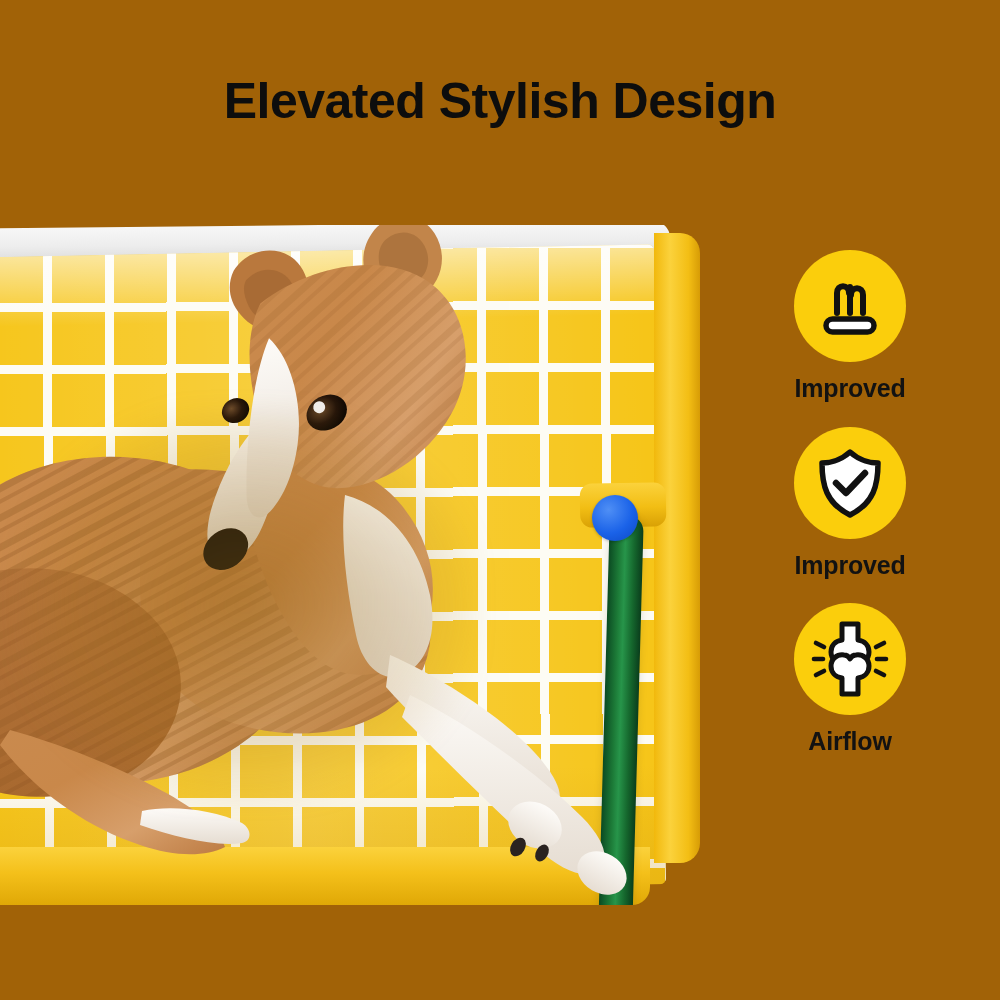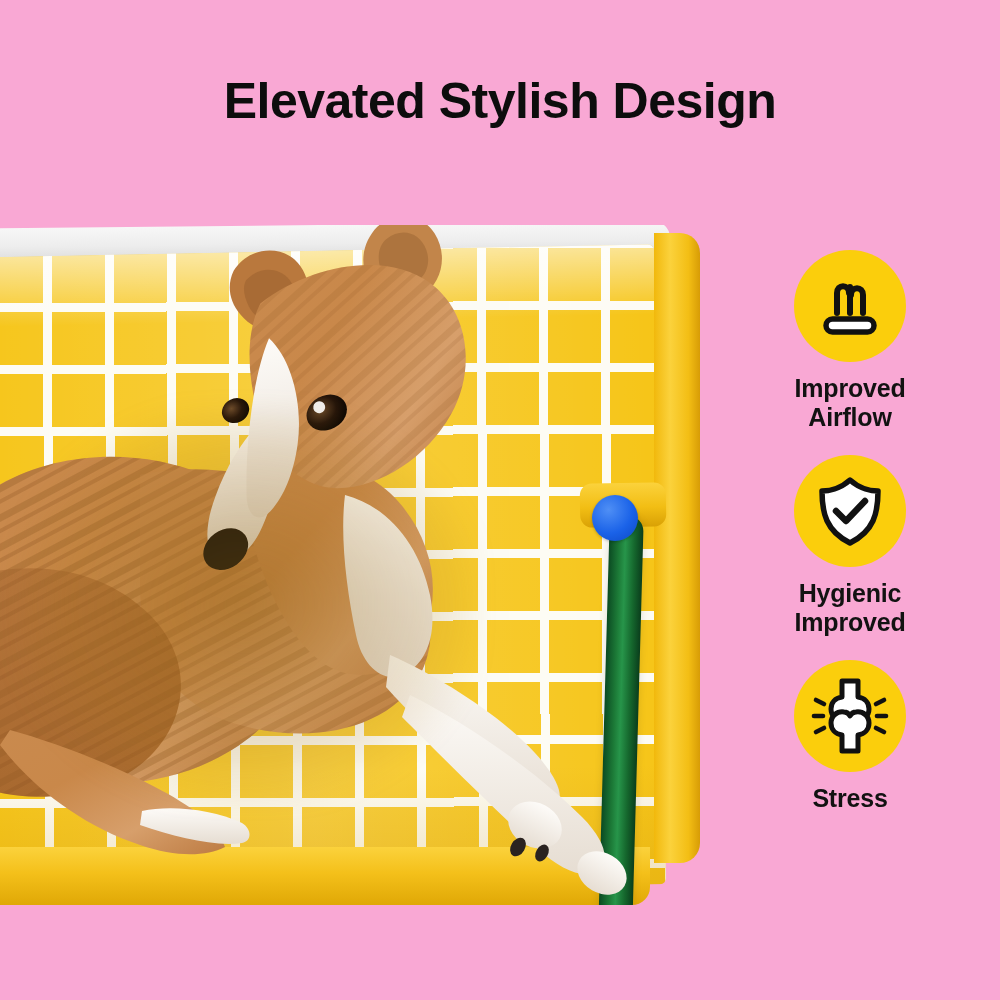--- a/index.html
+++ b/index.html
@@ -10,21 +10,21 @@
     width: 1000px;
     height: 1000px;
     overflow: hidden;
     font-family: "Liberation Sans", sans-serif;
     background: #efefef;
   }
   #page {
     position: relative;
     width: 1000px;
     height: 1000px;
-    background: #f9a8d4;
+    background: #a16207;
   }
 
   
   #title {
     position: absolute;
     left: 0;
     top: 76px;
     width: 1000px;
     text-align: center;
     font-size: 50px;
@@ -327,33 +327,31 @@
           <g fill="none" stroke="#111111" stroke-width="6" stroke-linecap="round">
             <path d="M26 46 L26 26 C26 17, 38 17, 38 26"></path>
             <path d="M39 46 L39 20"></path>
             <path d="M52 46 L52 28 C52 19, 40 19, 40 28"></path>
           </g>
           <rect x="15" y="52" width="48" height="13" rx="6.5" fill="#ffffff" stroke="#111111" stroke-width="5.5"></rect>
         </svg>
       </div>
       <div class="feature-label">
         <div>Improved</div>
-        <div>Airflow</div>
       </div>
     </div>
 
     <div class="feature">
       <div class="feature-badge">
         <svg width="76" height="76" viewBox="0 0 76 76">
           <path d="M38 7 C 48 16, 60 18, 66 18 C 66 40, 62 58, 38 70 C 14 58, 10 40, 10 18 C 16 18, 28 16, 38 7 Z" fill="#ffffff" stroke="#111111" stroke-width="5.5" stroke-linejoin="round"></path>
           <path d="M24 38 L34 48 L53 28" fill="none" stroke="#111111" stroke-width="6.5" stroke-linecap="round" stroke-linejoin="round"></path>
         </svg>
       </div>
       <div class="feature-label">
-        <div>Hygienic</div>
         <div>Improved</div>
       </div>
     </div>
 
     <div class="feature">
       <div class="feature-badge">
         <svg width="78" height="78" viewBox="0 0 78 78">
           <g fill="#ffffff" stroke="#111111" stroke-width="5" stroke-linejoin="round">
             <path d="M31 4 L47 4 L47 20 C54 21, 58 26, 58 32 C58 39, 52 44, 45 43
                      C42 43, 40 41, 39 39 C38 41, 36 43, 33 43 C26 44, 20 39, 20 32
@@ -366,18 +364,18 @@
             <line x1="13" y1="27" x2="5" y2="23"></line>
             <line x1="12" y1="39" x2="3" y2="39"></line>
             <line x1="13" y1="51" x2="5" y2="55"></line>
             <line x1="65" y1="27" x2="73" y2="23"></line>
             <line x1="66" y1="39" x2="75" y2="39"></line>
             <line x1="65" y1="51" x2="73" y2="55"></line>
           </g>
         </svg>
       </div>
       <div class="feature-label">
-        <div>Stress</div>
+        <div>Airflow</div>
       </div>
     </div>
 
   </div>
 </div>
 
 </body></html>

